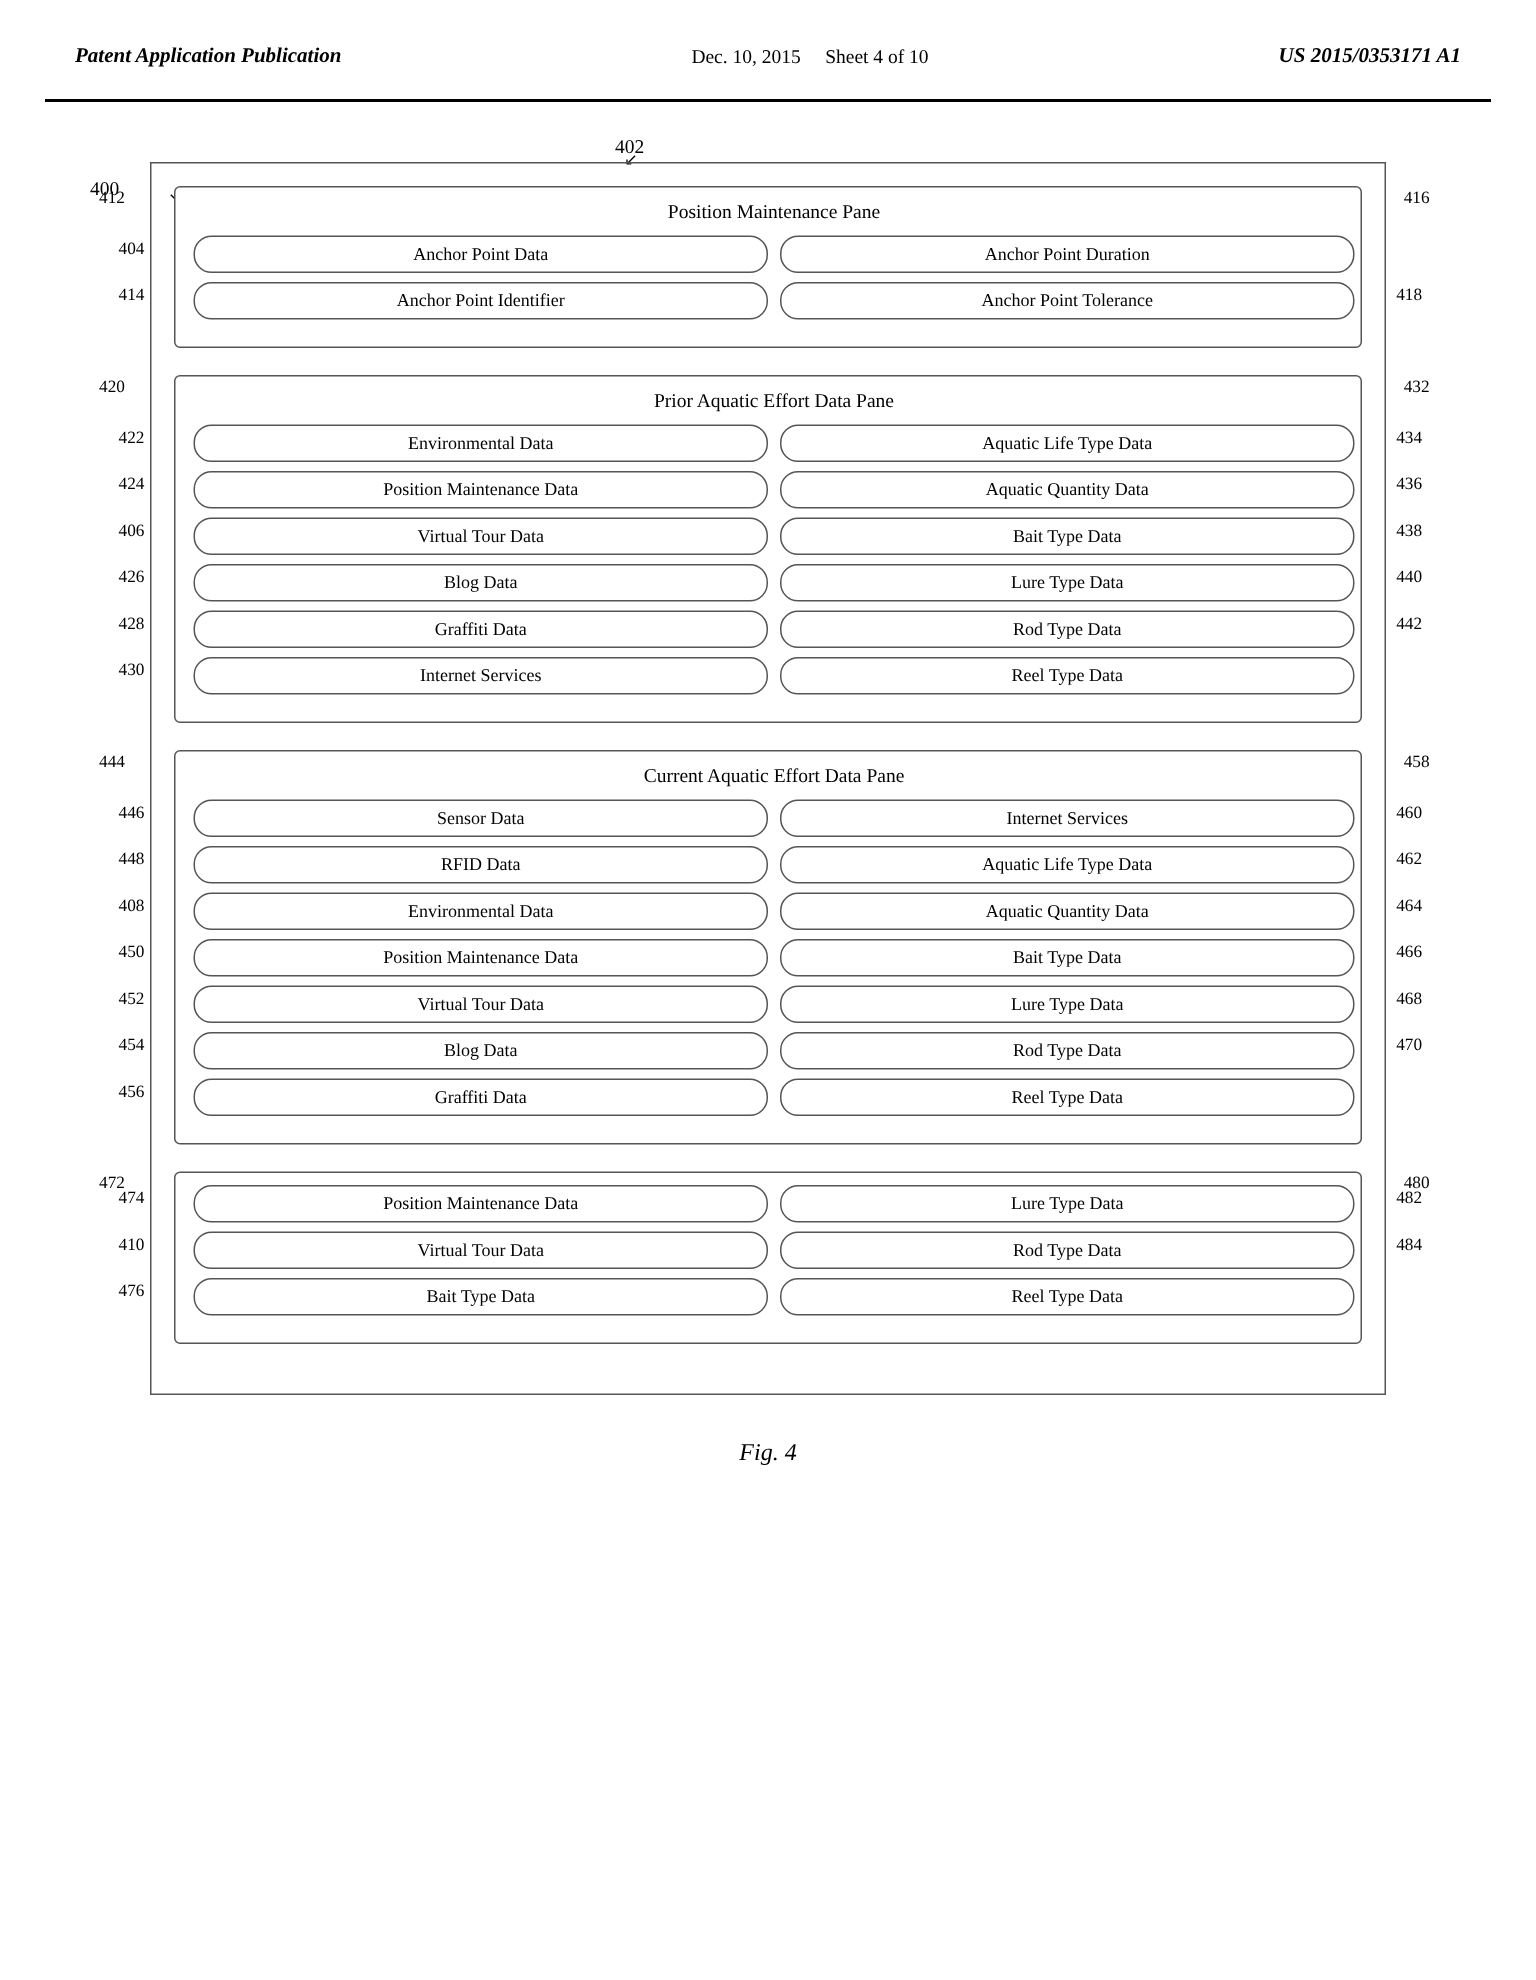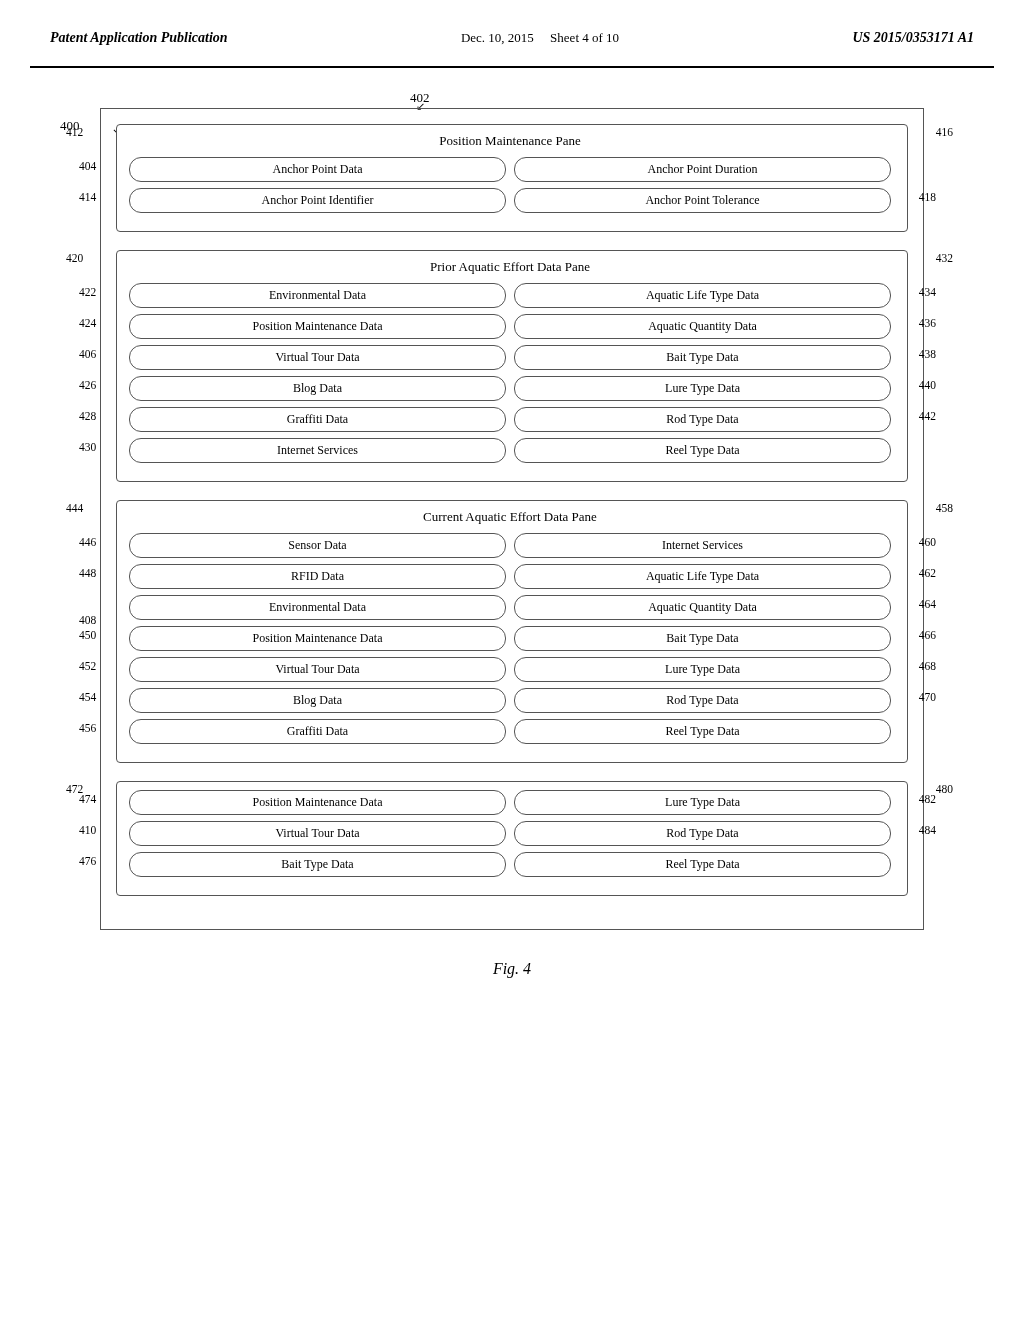--- a/index.html
+++ b/index.html
@@ -42,21 +42,21 @@
       font-size: 14px;
       font-weight: bold;
       font-style: italic;
     }
 
     
     .pane {
       border: 1.5px solid #555;
       border-radius: 4px;
       margin-bottom: 18px;
-      padding: 8px 16px 12px 12px;
+      padding: 8px 4px 12px 12px;
       position: relative;
       background: #fff;
     }
 
     .pane-title {
       text-align: center;
       font-size: 13px;
       margin-bottom: 8px;
       font-family: 'Times New Roman', Times, serif;
     }
@@ -264,21 +264,21 @@
           <div style="position:relative;">
             <div class="left-annot" style="top:3px;">448</div>
             <div class="right-annot" style="top:3px;">462</div>
             <div class="row-two">
               <div class="cell">RFID Data</div>
               <div class="cell">Aquatic Life Type Data</div>
             </div>
           </div>
 
           <div style="position:relative;">
-            <div class="left-annot" style="top:3px;margin-top:16px;">408</div>
+            <div class="left-annot" style="top:3px;">408</div>
             <div class="right-annot" style="top:3px;">464</div>
             <div class="row-two">
               <div class="cell">Environmental Data</div>
               <div class="cell">Aquatic Quantity Data</div>
             </div>
           </div>
 
           <div style="position:relative;">
             <div class="left-annot" style="top:3px;">450</div>
             <div class="right-annot" style="top:3px;">466</div>

